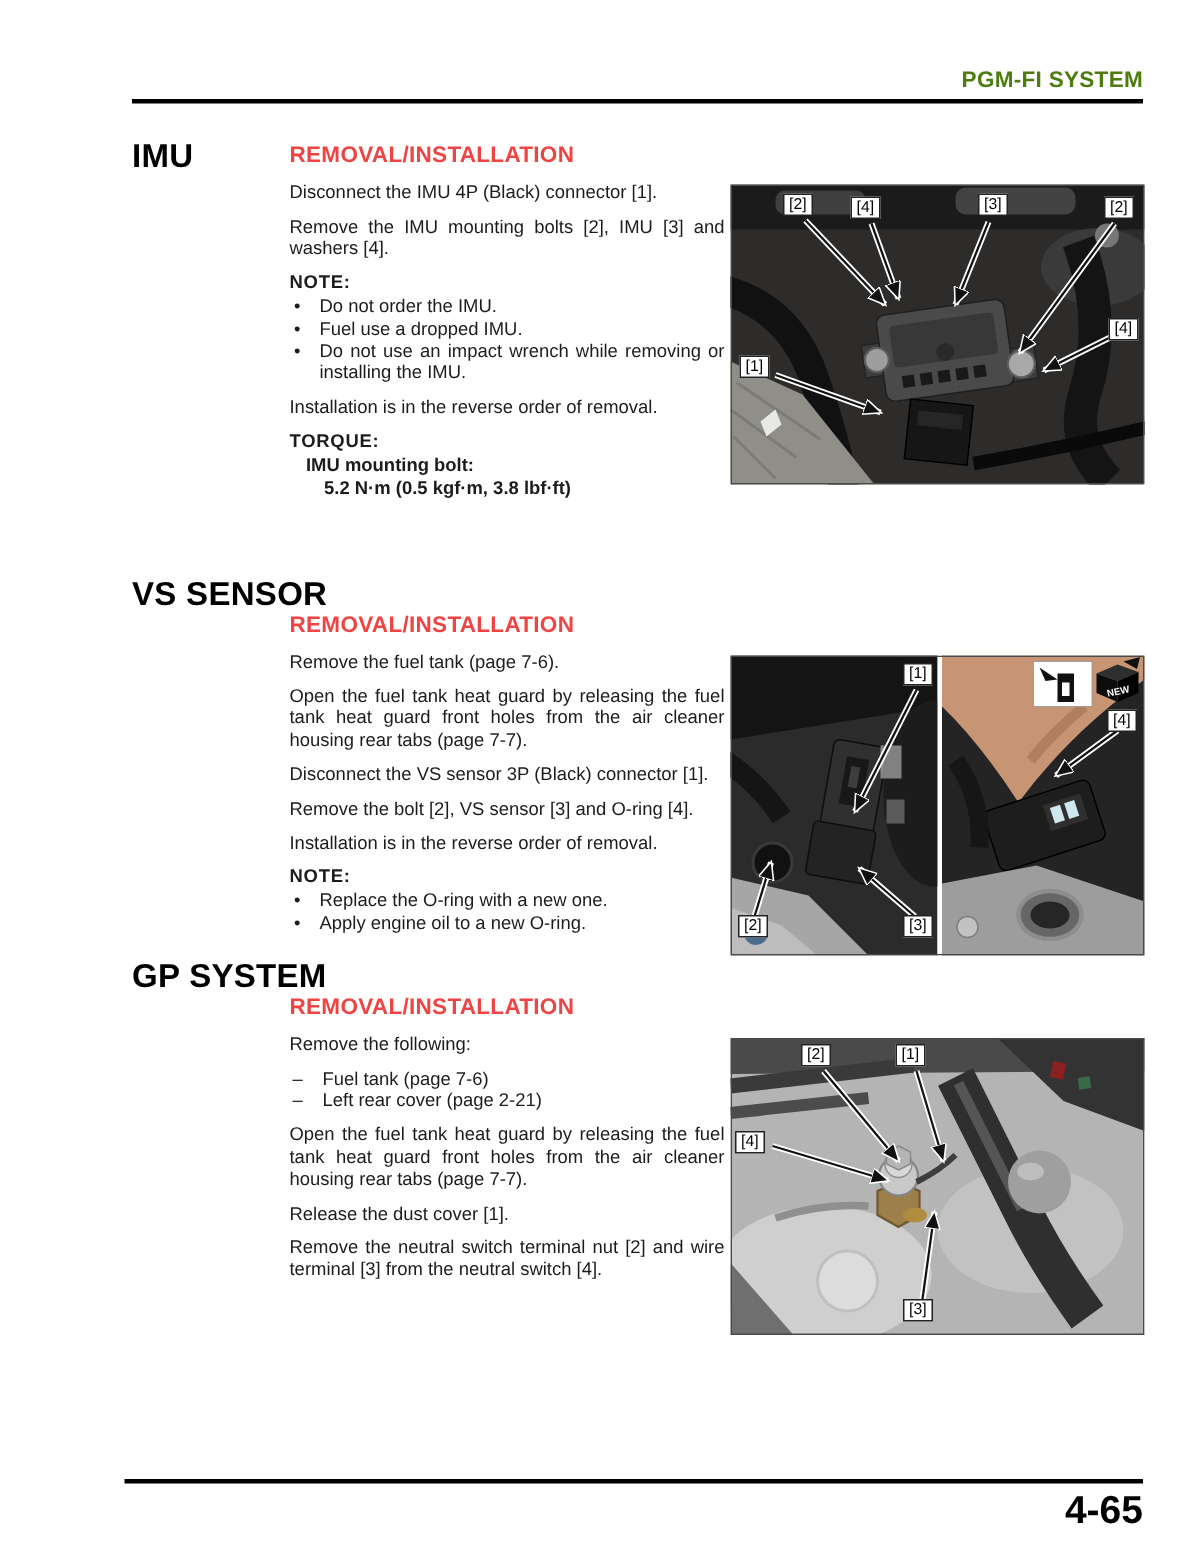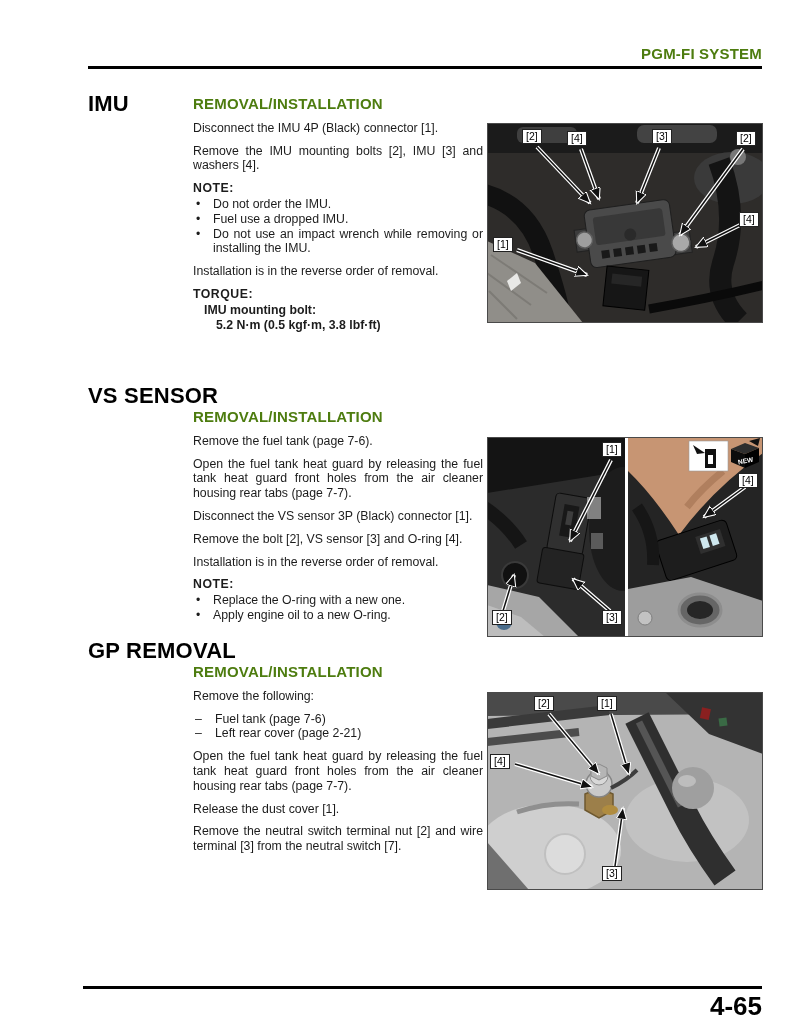--- a/index.html
+++ b/index.html
@@ -20,21 +20,21 @@
   .sec-title { position:absolute; left:88px; font-size:22px; font-weight:bold; color:#000; letter-spacing:0.2px; }
   #imu-title { top:71px;margin-top:20px; }
   #vs-title  { top:383px; }
   #gp-title  { top:638px; }
 
   
   .textcol { position:absolute; left:193px; width:290px; font-size:12.3px; line-height:14.8px; text-align:justify; }
   #imu-text { top:97px; }
   #vs-text  { top:410px; }
   #gp-text  { top:665px; }
-  .textcol h3 { margin:0 0 9px 0; font-size:15px; letter-spacing:0.2px; color:#4d7c0f; }
+  .textcol h3 { margin:0 0 9px 0; font-size:15px; letter-spacing:0.2px; color:#ef4444; }
   .textcol p { margin:0 0 8px 0; }
   .note-label, .torque-label { font-weight:bold; margin:0 0 1px 0; letter-spacing:0.5px; }
   ul.note-list { list-style:none; margin:0 0 8px 0; padding:0; }
   ul.note-list li { display:flex; margin:0; }
   ul.note-list .bullet { width:17px; flex:0 0 17px; text-align:left; padding-left:3px; }
   ul.note-list .note-text { flex:1; text-align:justify; }
   .dash-list { margin:0 0 8px 0; }
   .dash-list .dash-item { display:flex; }
   .dash-list .dash { width:20px; flex:0 0 20px; padding-left:2px; }
   .torque-block { margin-top:2px; }
@@ -257,38 +257,38 @@
         <line x1="258" y1="50" x2="217" y2="80" stroke="#111" stroke-width="1.5" marker-end="url(#arrowV)"></line>
       </g>
       <rect x="0.5" y="0.5" width="275" height="199" fill="none" stroke="#4a4a4a"></rect>
     </svg>
     <div class="callout" style="left:115px; top:5px;">[1]</div>
     <div class="callout" style="left:5px; top:173px;">[2]</div>
     <div class="callout" style="left:115px; top:173px;">[3]</div>
     <div class="callout" style="left:251px; top:36px;">[4]</div>
   </div>
 
-  <div class="sec-title" id="gp-title">GP REMOVAL</div>
+  <div class="sec-title" id="gp-title">GP SYSTEM</div>
 
   <div class="textcol" id="gp-text">
     <h3>REMOVAL/INSTALLATION</h3>
     <p>Remove the following:</p>
     <div class="dash-list">
       <div class="dash-item">
         <span class="dash">–</span>
         <span>Fuel tank (page 7-6)</span>
       </div>
       <div class="dash-item">
         <span class="dash">–</span>
         <span>Left rear cover (page 2-21)</span>
       </div>
     </div>
     <p>Open the fuel tank heat guard by releasing the fuel tank heat guard front holes from the air cleaner housing rear tabs (page 7-7).</p>
     <p>Release the dust cover [1].</p>
-    <p>Remove the neutral switch terminal nut [2] and wire terminal [3] from the neutral switch [7].</p>
+    <p>Remove the neutral switch terminal nut [2] and wire terminal [3] from the neutral switch [4].</p>
   </div>
 
   <div class="figure" id="gp-figure">
     <svg width="276" height="198" viewBox="0 0 276 198">
       <defs>
         <marker id="arrowG" markerWidth="10" markerHeight="9" refX="7.5" refY="3.5" orient="auto">
           <path d="M0,0 L8,3.5 L0,7 Z" fill="#111" stroke="#fff" stroke-width="0.7"></path>
         </marker>
       </defs>
       <rect x="0" y="0" width="276" height="198" fill="#b4b4b4"></rect>

